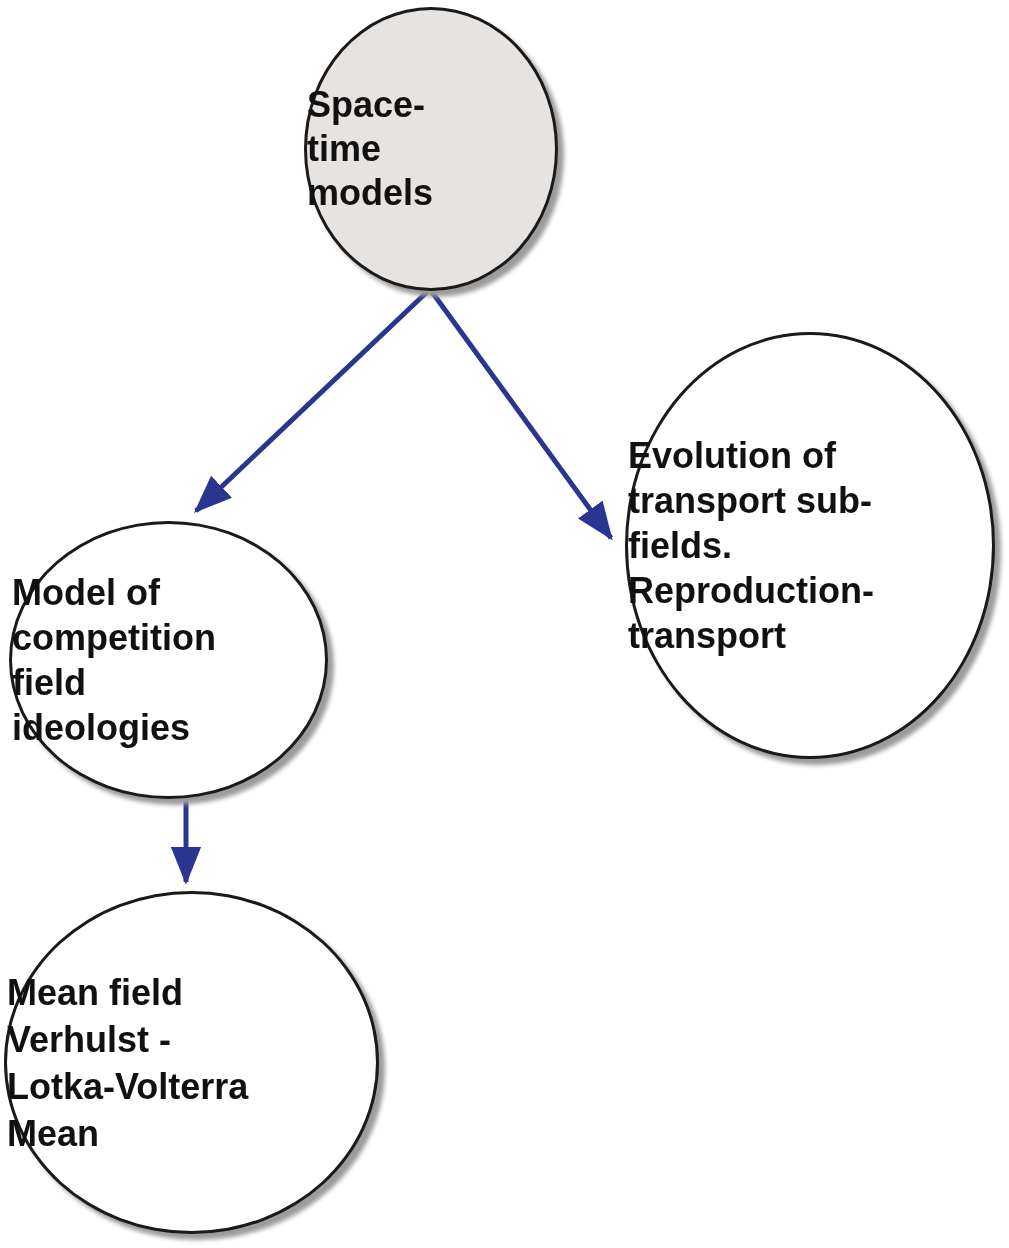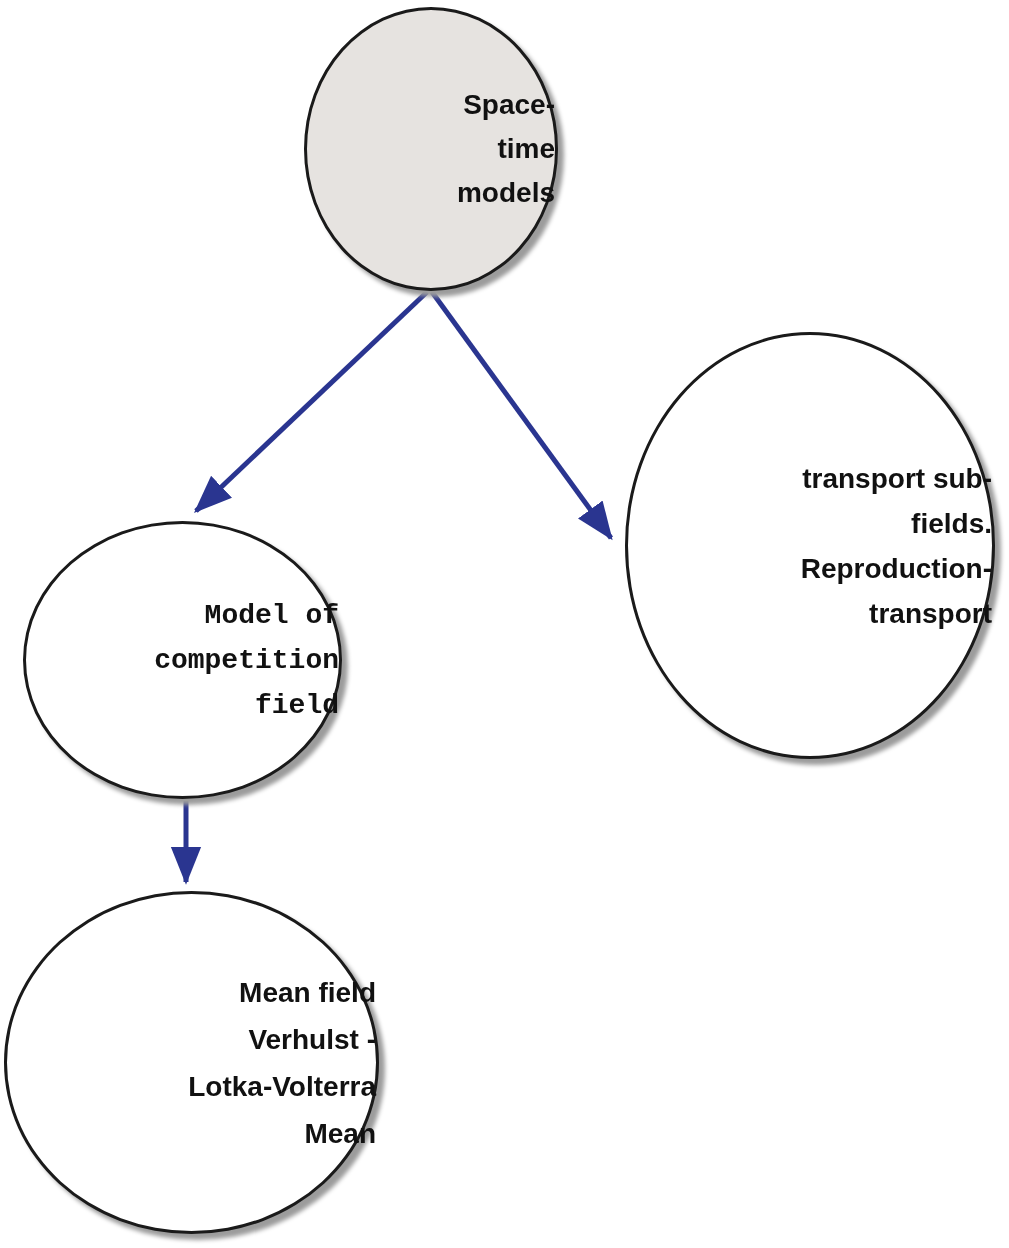--- a/index.html
+++ b/index.html
@@ -36,51 +36,50 @@
   }
   .node {
     position: absolute;
     box-sizing: border-box;
     border: 3px solid var(--node-border, #1a1a1a);
     border-radius: 50%;
     background: var(--node-fill, #fff);
     box-shadow: 6px 6px 4px 0 var(--shadow, rgba(150,150,150,0.8));
     display: flex;
     flex-direction: column;
-    align-items: flex-end;
+    align-items: flex-start;
     justify-content: center;
     text-align: center;
     color: var(--text, #111);
     font-weight: bold;
-    font-size: 28px;
+    font-size: 36px;
     line-height: 45px;
   }
   .node .label-line {
     white-space: nowrap;
   }
   .node-space-time {
     left: 304px;
     top: 7px;
     width: 254px;
     height: 284px;
     background: var(--top-node-fill, #e6e3e0);
     line-height: 44px;
   }
   .node-evolution {
     left: 625px;
     top: 332px;
     width: 370px;
     height: 427px;
   }
   .node-competition {
-    left: 23px;
+    left: 9px;
     top: 521px;
     width: 319px;
     height: 278px;
-    font-family: Liberation Mono, monospace;
   }
   .node-mean-field {
     left: 4px;
     top: 891px;
     width: 375px;
     height: 343px;
     line-height: 47px;
   }
 </style>
 </head>
@@ -99,30 +98,32 @@
     <line class="edge" x1="186" y1="801" x2="186" y2="882" marker-end="url(#arrowhead)"></line>
   </svg>
 
   <div class="node node-space-time">
     <div class="label-line">Space-</div>
     <div class="label-line">time</div>
     <div class="label-line">models</div>
   </div>
 
   <div class="node node-evolution">
+    <div class="label-line">Evolution of</div>
     <div class="label-line">transport sub-</div>
     <div class="label-line">fields.</div>
     <div class="label-line">Reproduction-</div>
     <div class="label-line">transport</div>
   </div>
 
   <div class="node node-competition">
     <div class="label-line">Model of</div>
     <div class="label-line">competition</div>
     <div class="label-line">field</div>
+    <div class="label-line">ideologies</div>
   </div>
 
   <div class="node node-mean-field">
     <div class="label-line">Mean field</div>
     <div class="label-line">Verhulst -</div>
     <div class="label-line">Lotka-Volterra</div>
     <div class="label-line">Mean</div>
   </div>
 
 </div>

